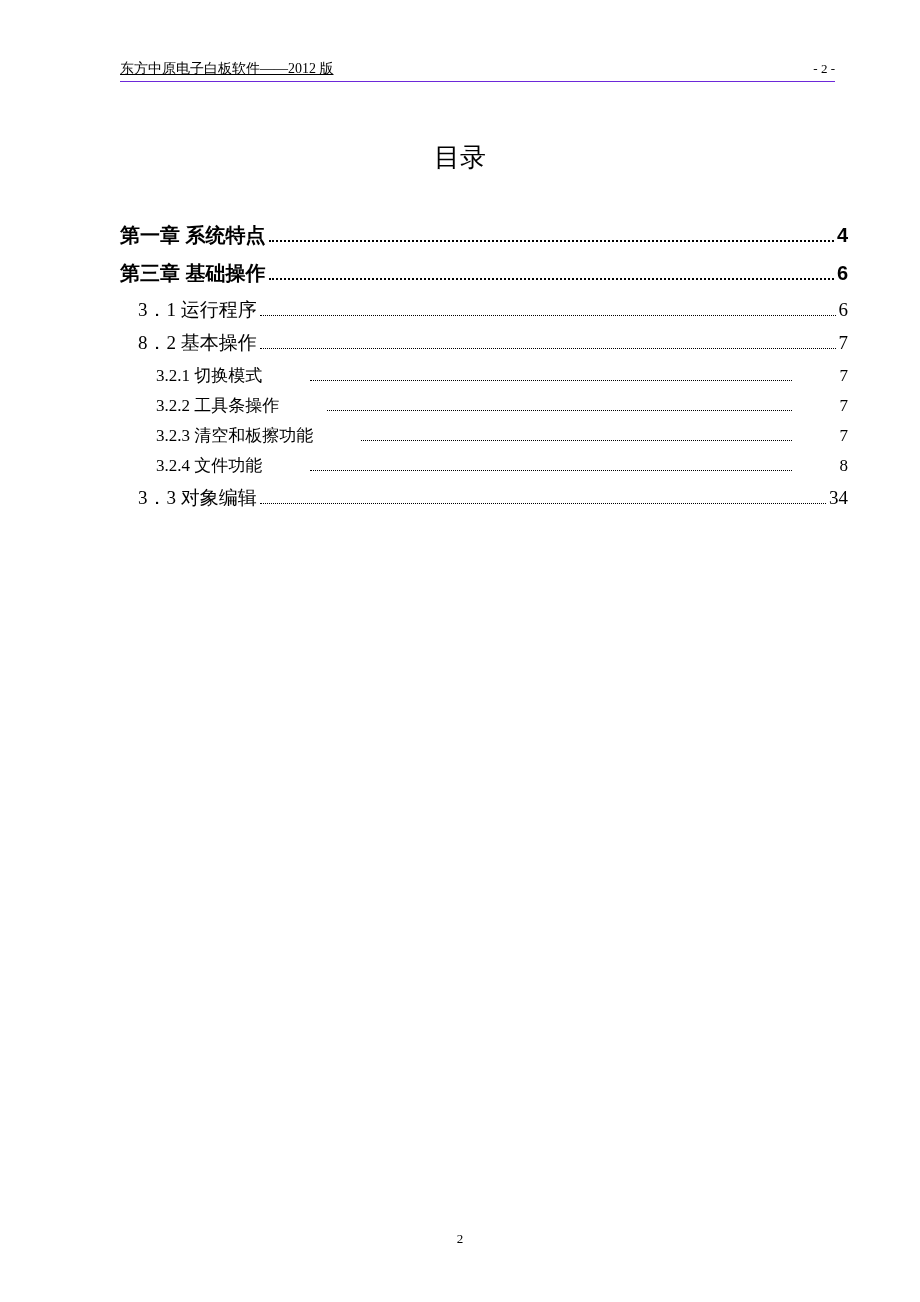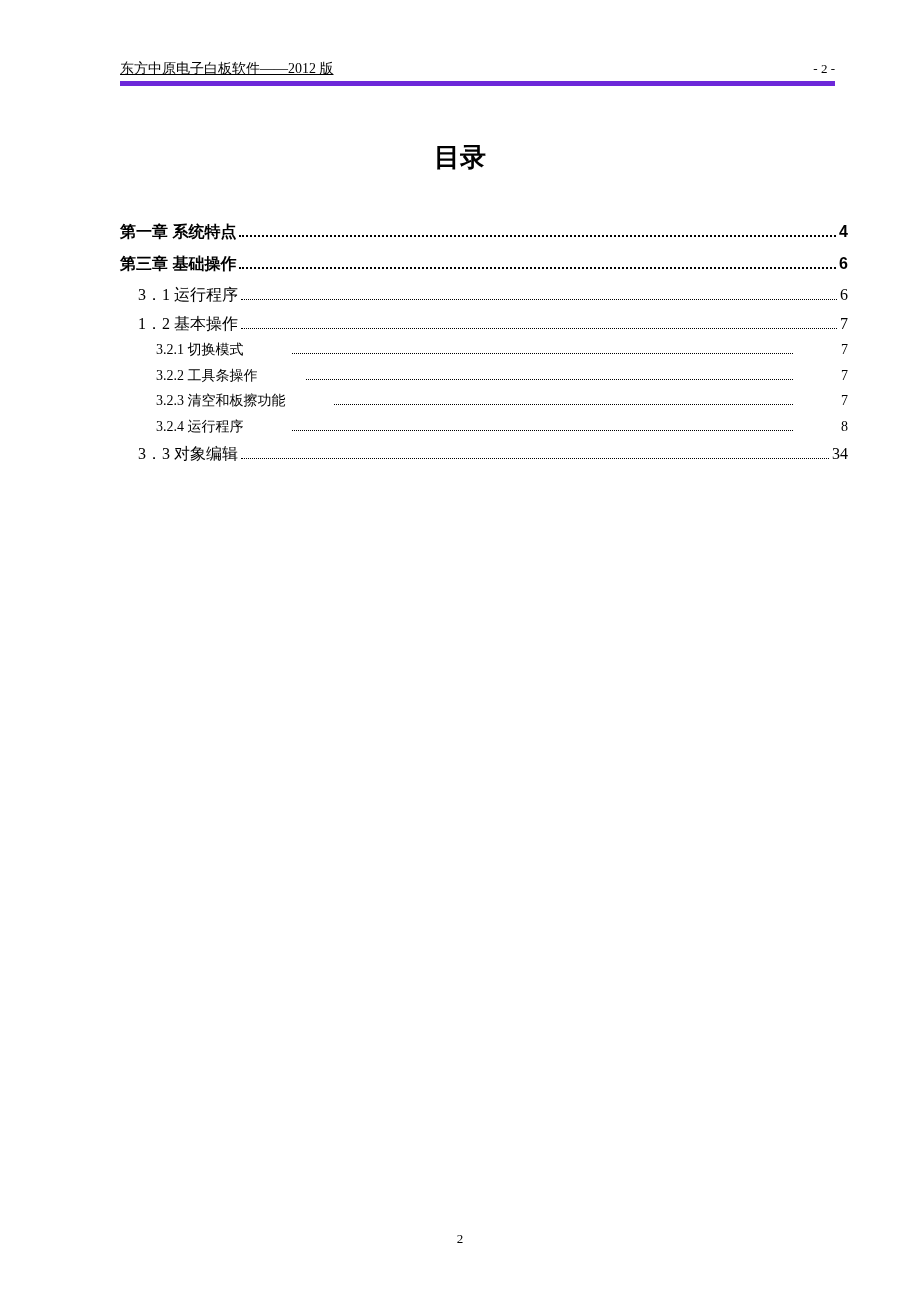--- a/index.html
+++ b/index.html
@@ -16,65 +16,65 @@
       position: relative;
     }
     .header {
       position: absolute;
       top: 60px;
       left: 120px;
       right: 85px;
       display: flex;
       justify-content: space-between;
       align-items: baseline;
-      border-bottom: 5px solid #6d28d9;
+      border-bottom: 1px solid #6d28d9;
       padding-bottom: 3px;
     }
     .header-title {
       font-size: 14px;
       text-decoration: underline;
     }
     .header-page {
       font-size: 13px;
     }
     .toc-title {
       position: absolute;
       top: 140px;
       left: 0;
       right: 0;
       text-align: center;
       font-size: 26px;
-      font-weight: bold;
+      font-weight: normal;
       font-family: "SimHei", "黑体", sans-serif;
     }
     .toc {
       position: absolute;
       top: 215px;
       left: 120px;
       right: 72px;
     }
     .toc-entry {
       display: flex;
       align-items: baseline;
       margin-bottom: 3px;
       line-height: 1.6;
     }
     .toc-entry.level-0 {
       font-weight: bold;
-      font-size: 16px;
+      font-size: 20px;
       font-family: "SimHei", "黑体", sans-serif;
       margin-bottom: 6px;
       margin-top: 4px;
     }
     .toc-entry.level-1 {
-      font-size: 16px;
+      font-size: 19px;
       padding-left: 18px;
     }
     .toc-entry.level-2 {
-      font-size: 14px;
+      font-size: 17px;
       padding-left: 36px;
       gap: 45px;
     }
     .toc-label {
       white-space: nowrap;
       flex-shrink: 0;
     }
     .toc-dots {
       flex: 1;
       border-bottom: 2px dotted #000;
@@ -122,41 +122,41 @@
     <span class="toc-label">第三章 基础操作</span>
     <span class="toc-dots"></span>
     <span class="toc-page">6</span>
   </div>
   <div class="toc-entry level-1">
     <span class="toc-label">3．1 运行程序</span>
     <span class="toc-dots"></span>
     <span class="toc-page">6</span>
   </div>
   <div class="toc-entry level-1">
-    <span class="toc-label">1．2 基本操作</span>
+    <span class="toc-label">8．2 基本操作</span>
     <span class="toc-dots"></span>
     <span class="toc-page">7</span>
   </div>
   <div class="toc-entry level-2">
     <span class="toc-label">3.2.1 切换模式</span>
     <span class="toc-dots"></span>
     <span class="toc-page">7</span>
   </div>
   <div class="toc-entry level-2">
     <span class="toc-label">3.2.2 工具条操作</span>
     <span class="toc-dots"></span>
     <span class="toc-page">7</span>
   </div>
   <div class="toc-entry level-2">
     <span class="toc-label">3.2.3 清空和板擦功能</span>
     <span class="toc-dots"></span>
     <span class="toc-page">7</span>
   </div>
   <div class="toc-entry level-2">
-    <span class="toc-label">3.2.4 运行程序</span>
+    <span class="toc-label">3.2.4 文件功能</span>
     <span class="toc-dots"></span>
     <span class="toc-page">8</span>
   </div>
   <div class="toc-entry level-1">
     <span class="toc-label">3．3 对象编辑</span>
     <span class="toc-dots"></span>
     <span class="toc-page">34</span>
   </div>
 </div>
 

